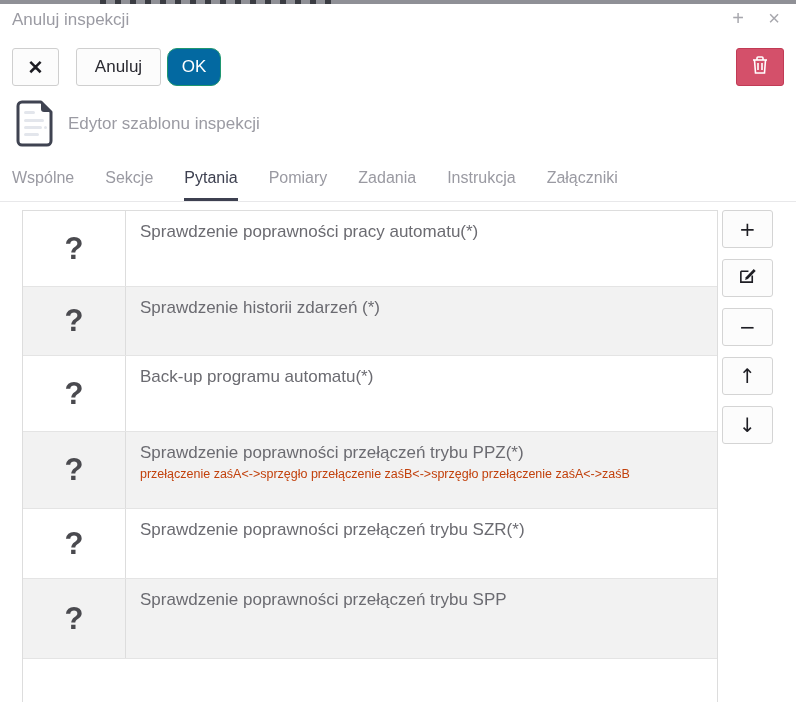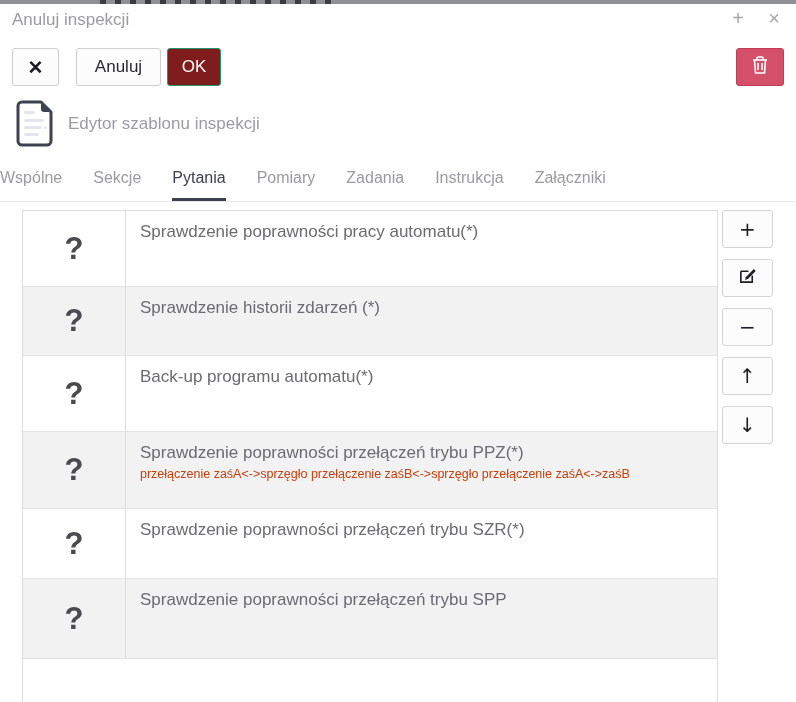--- a/index.html
+++ b/index.html
@@ -25,31 +25,31 @@
   
   .btn {
     position: absolute; top: 48px; height: 38px;
     background: #fcfcfc; border: 1px solid #cfcfcf; border-radius: 3px;
     font-family: "Liberation Sans", sans-serif;
     font-size: 17px; color: #2a2a31; display: flex; align-items: center; justify-content: center;
     cursor: pointer;
   }
   .btn-close-x { left: 12px; width: 47px; font-weight: 700; font-size: 19px; color: #1c1c22; }
   .btn-cancel  { left: 70px; width: 85px; margin-left: 6px; }
-  .btn-ok      { left: 167px; width: 54px; background: #7f1d1d; border-color: #1f9770; color: #ffffff; }
+  .btn-ok      { left: 167px; width: 54px; background: #0369a1; border-color: #1f9770; color: #ffffff; border-radius: 10px; }
   .btn-trash   { left: auto; right: 12px; width: 48px; background: #d4506a; border-color: #c13b55; }
 
   
   .doc-icon { position: absolute; left: 16px; top: 100px; width: 38px; height: 47px; }
   .editor-title { position: absolute; left: 68px; top: 114px; font-size: 17px; color: #9b9ba3; }
 
   
   .tabs {
     position: absolute; top: 166px; left: 0; width: 796px;
-    display: flex; border-bottom: 1px solid #e8e8ea;
+    display: flex; padding-left: 12px; border-bottom: 1px solid #e8e8ea;
   }
   .tab {
     font-size: 16px; color: #9a9aa2; padding: 3px 0 11px; margin-right: 31px;
     border-bottom: 3px solid transparent; cursor: pointer; white-space: nowrap;
   }
   .tab.active { color: #3d4050; border-bottom-color: #3d4050; font-weight: 400; }
 
   
   .list {
     position: absolute; left: 22px; top: 210px; width: 696px; height: 492px;

